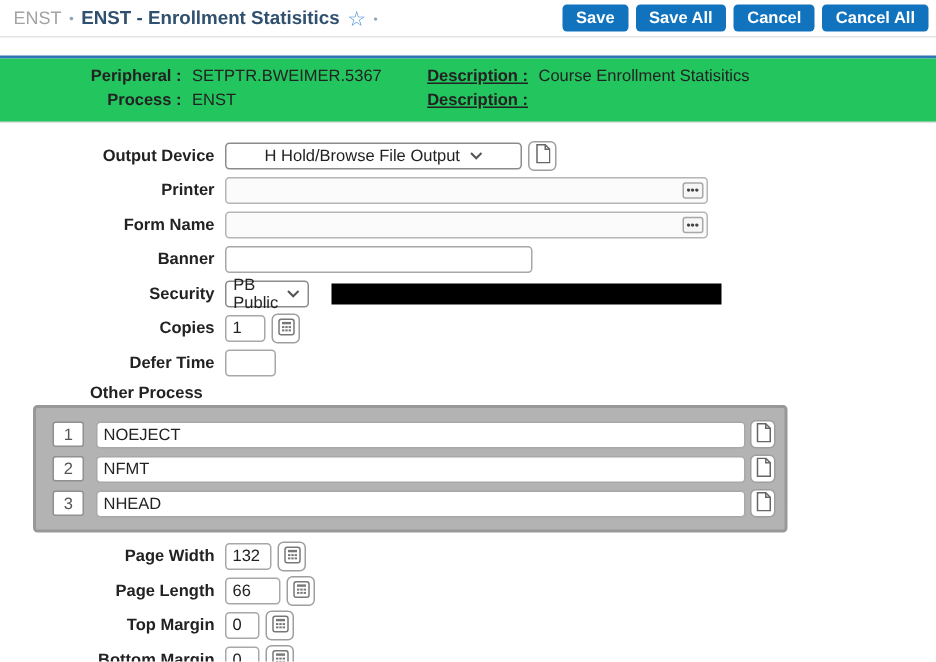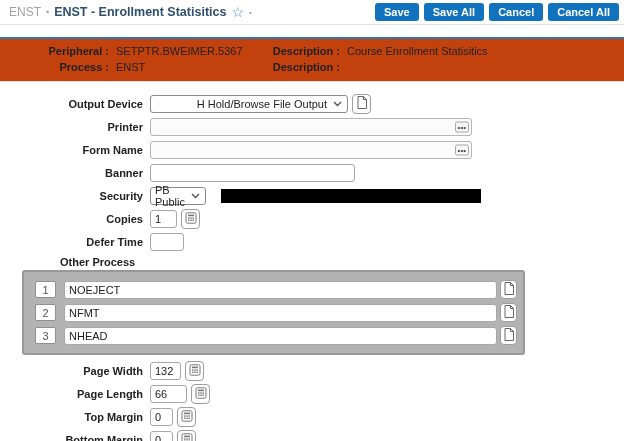--- a/index.html
+++ b/index.html
@@ -18,40 +18,40 @@
   .bullet  { color:#8fa6b8; font-size:9px; }
   .ptitle  { color:#30506f; font-size:12.5px; font-weight:700; }
   .star    { color:#4d90d5; font-size:14px; line-height:1; cursor:pointer; }
   .ctxdot  { color:#8fa6b8; font-size:8px; }
   .btns { display:flex; gap:5px; }
   .btn { background:#1173bd; color:#fff; border:none; border-radius:3px;
          font:700 11px "Liberation Sans", sans-serif; padding:3px 9px; cursor:pointer; }
 
   
   .bluerule { height:2px; background:#2e75b6; margin-top:12px; }
-  .infopanel { background:#c2410c; padding:4px 4px 6px; border-bottom:1px solid #dedede; }
+  .infopanel { background:#22c55e; padding:4px 16px 6px; border-bottom:1px solid #dedede; }
   .irow { display:flex; line-height:16px; }
   .il1 { width:105px; text-align:right; font-weight:700; }
   .iv1 { margin-left:7px; flex:0 0 146px; }
-  .il2 { width:78px; text-align:right; font-weight:700; }
+  .il2 { width:78px; text-align:right; font-weight:700;text-decoration:underline; }
   .iv2 { margin-left:7px; }
 
   
   .formarea { padding-top:12px; }
   .frow { display:flex; align-items:center; margin-bottom:3px; height:20px; }
   .flabel { width:143px; text-align:right; margin-right:7px; font-weight:700; color:#222;padding-left:22px; }
   .tinput { height:18px; border:1px solid #a8a8a8; border-radius:3px; padding:0 4px;
             font:400 11px "Liberation Sans", sans-serif; color:#222; background:#fff; }
   .dim { background:#fbfbfb; border-color:#b5b5b5; }
   .inwrap { position:relative; display:flex; align-items:center; }
   .dotsbadge { position:absolute; right:3px; top:50%; transform:translateY(-50%);
                border:1px solid #a8a8a8; border-radius:2px; background:#f6f6f6; color:#444;
                font-size:8px; line-height:7px; padding:1px 2px; cursor:pointer; }
   .sel { height:18px; border:1px solid #8b8b8b; border-radius:3px; background:#fff;
-         display:flex; align-items:center; justify-content:flex-end; padding:0 5px; cursor:pointer; }
+         display:flex; align-items:center; justify-content:center; padding:0 5px; cursor:pointer; }
   .chev { color:#555; display:flex; align-items:center; margin-left:6px; }
   .iconbtn { width:19px; height:20px; margin-left:4px; border:1px solid #9e9e9e; border-radius:4px;
              background:#fff; display:flex; align-items:center; justify-content:center;
              cursor:pointer; padding:0; }
   .blackbar { width:260px; height:14px; background:#000; margin-left:15px; }
 
   .w-od{width:198px;} .w-long{width:322px;} .w-banner{width:205px;}
   .w-sec{width:56px;} .w-copies{width:27px;} .w-defer{width:34px;}
   .w-pw{width:31px;} .w-pl{width:37px;} .w-m{width:23px;}
 

